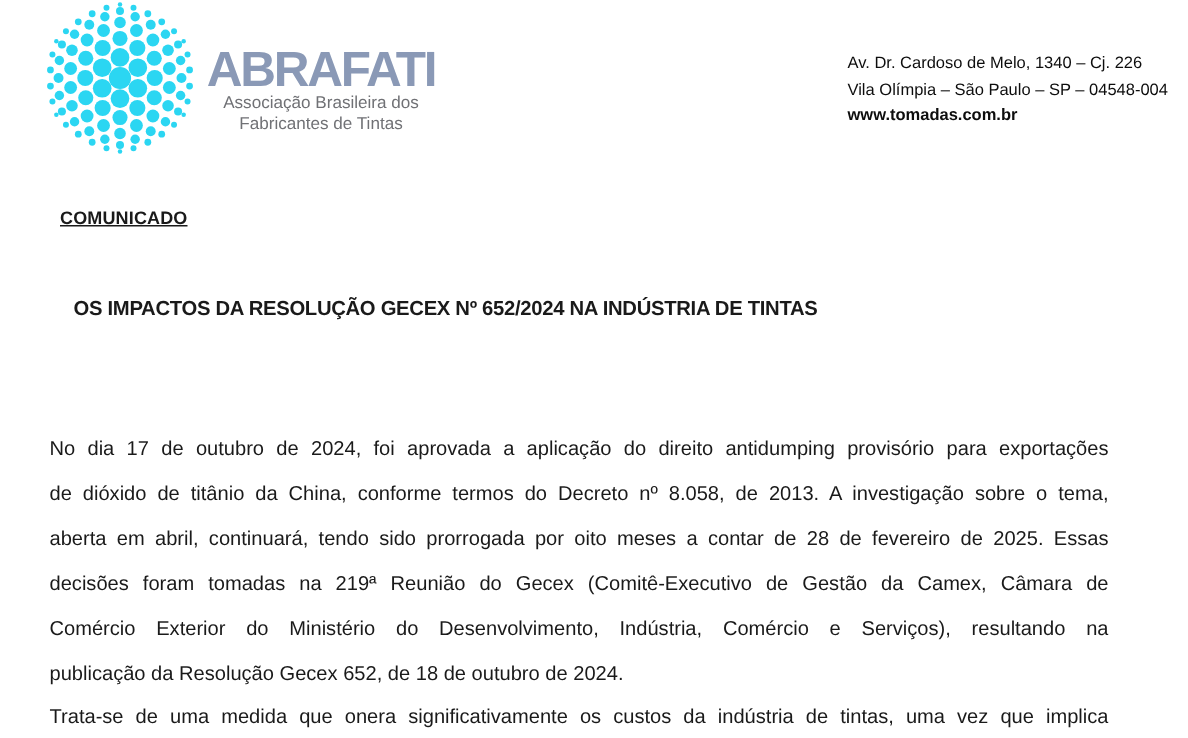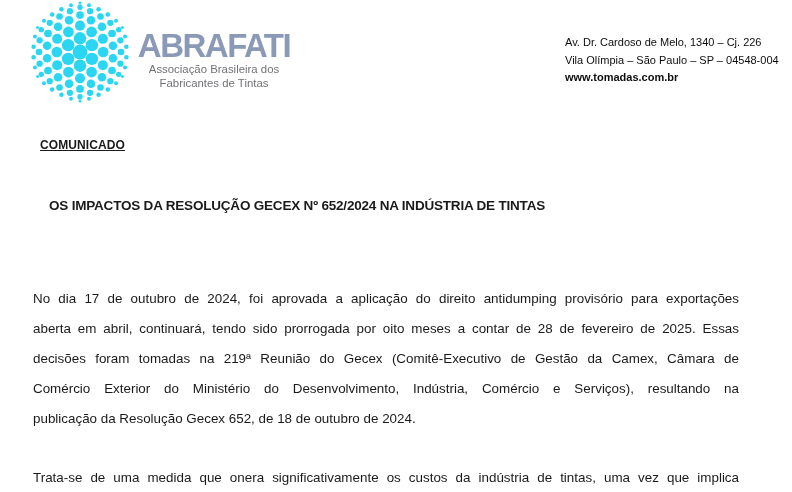--- a/index.html
+++ b/index.html
@@ -161,20 +161,21 @@
     </div>
   </header>
 
   <main>
     <div class="kicker">COMUNICADO</div>
 
     <h1 class="doc-title">OS IMPACTOS DA RESOLUÇÃO GECEX Nº 652/2024 NA INDÚSTRIA DE TINTAS</h1>
 
     <div class="para p1">
       <div class="jline">No dia 17 de outubro de 2024, foi aprovada a aplicação do direito antidumping provisório para exportações</div>
+      <div class="jline">de dióxido de titânio da China, conforme termos do Decreto nº 8.058, de 2013. A investigação sobre o tema,</div>
       <div class="jline">aberta em abril, continuará, tendo sido prorrogada por oito meses a contar de 28 de fevereiro de 2025. Essas</div>
       <div class="jline">decisões foram tomadas na 219ª Reunião do Gecex (Comitê-Executivo de Gestão da Camex, Câmara de</div>
       <div class="jline">Comércio Exterior do Ministério do Desenvolvimento, Indústria, Comércio e Serviços), resultando na</div>
       <div class="jline natural">publicação da Resolução Gecex 652, de 18 de outubro de 2024.</div>
     </div>
 
     <div class="para p2">
       <div class="jline">Trata-se de uma medida que onera significativamente os custos da indústria de tintas, uma vez que implica</div>
     </div>
   </main>

